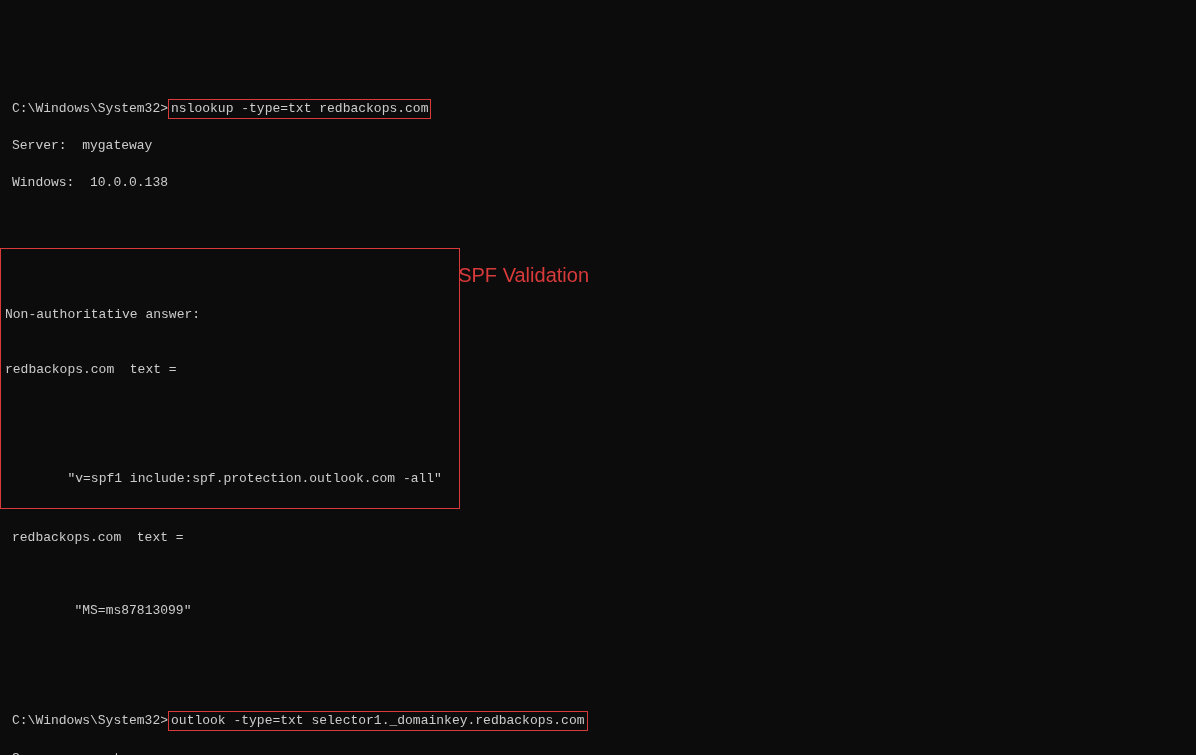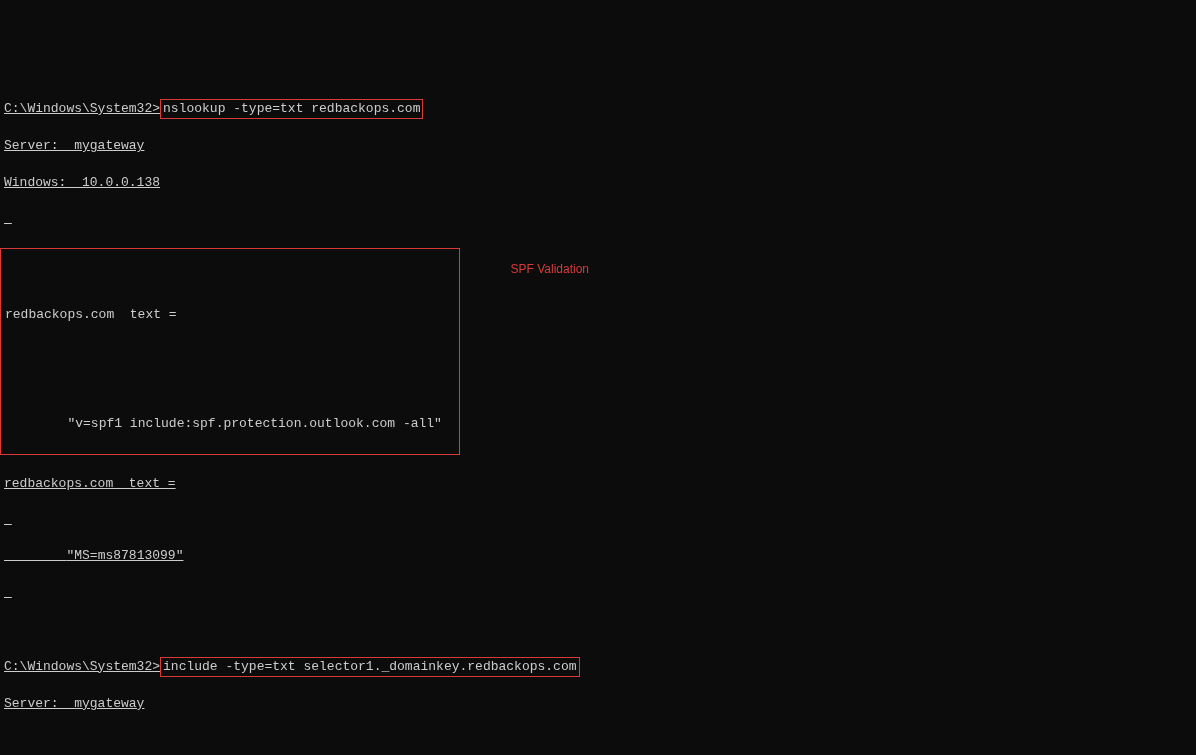--- a/index.html
+++ b/index.html
@@ -12,38 +12,37 @@
       color: #cccccc;
       font-family: 'Consolas', 'Courier New', monospace;
       font-size: 13px;
       line-height: 1.4;
       padding: 8px 0;
       width: 1196px;
       word-wrap: break-word;
       white-space: pre-wrap;
     }
     .line {
-      padding: 0 4px;
-      text-decoration: underline;
+      padding: 0 12px;
     }
     .cmd-highlight {
       border: 1px solid #d93a3a;
       display: inline-block;
       padding: 0 2px;
     }
     .section-highlight {
       border: 1px solid #d93a3a;
       padding: 2px 4px;
       margin: 2px 0;
       position: relative;
     }
     .red-label {
       color: #d93a3a;
       font-family: Arial, sans-serif;
-      font-size: 12px;
+      font-size: 20px;
       position: absolute;
       text-align: center;
     }
     .spf-label {
       right: 100px;
       top: 12px;
     }
     .prompt {
       display: inline;
     }
@@ -53,31 +52,32 @@
 
 
 
 
 <div class="line"><span class="prompt">C:\Windows\System32&gt;</span><span class="cmd-highlight">nslookup -type=txt redbackops.com</span></div>
 <div class="line">Server:  mygateway</div>
 <div class="line">Windows:  10.0.0.138</div>
 <div class="line">&nbsp;</div>
 <div class="section-highlight" style="width:460px; margin-left:0;">
   <span class="red-label spf-label" style="right:-130px;">SPF Validation</span>
+  <div>Non-authoritative answer:</div>
   <div>redbackops.com  text =</div>
   <div>&nbsp;</div>
   <div>        "v=spf1 include:spf.protection.outlook.com -all"</div>
 </div>
 <div class="line">redbackops.com  text =</div>
 <div class="line">&nbsp;</div>
 <div class="line">        "MS=ms87813099"</div>
 <div class="line">&nbsp;</div>
 
 
-<div class="line"><span class="prompt">C:\Windows\System32&gt;</span><span class="cmd-highlight">include -type=txt selector1._domainkey.redbackops.com</span></div>
+<div class="line"><span class="prompt">C:\Windows\System32&gt;</span><span class="cmd-highlight">outlook -type=txt selector1._domainkey.redbackops.com</span></div>
 <div class="line">Server:  mygateway</div>
 
 
 
 
 
 
 
 
 

